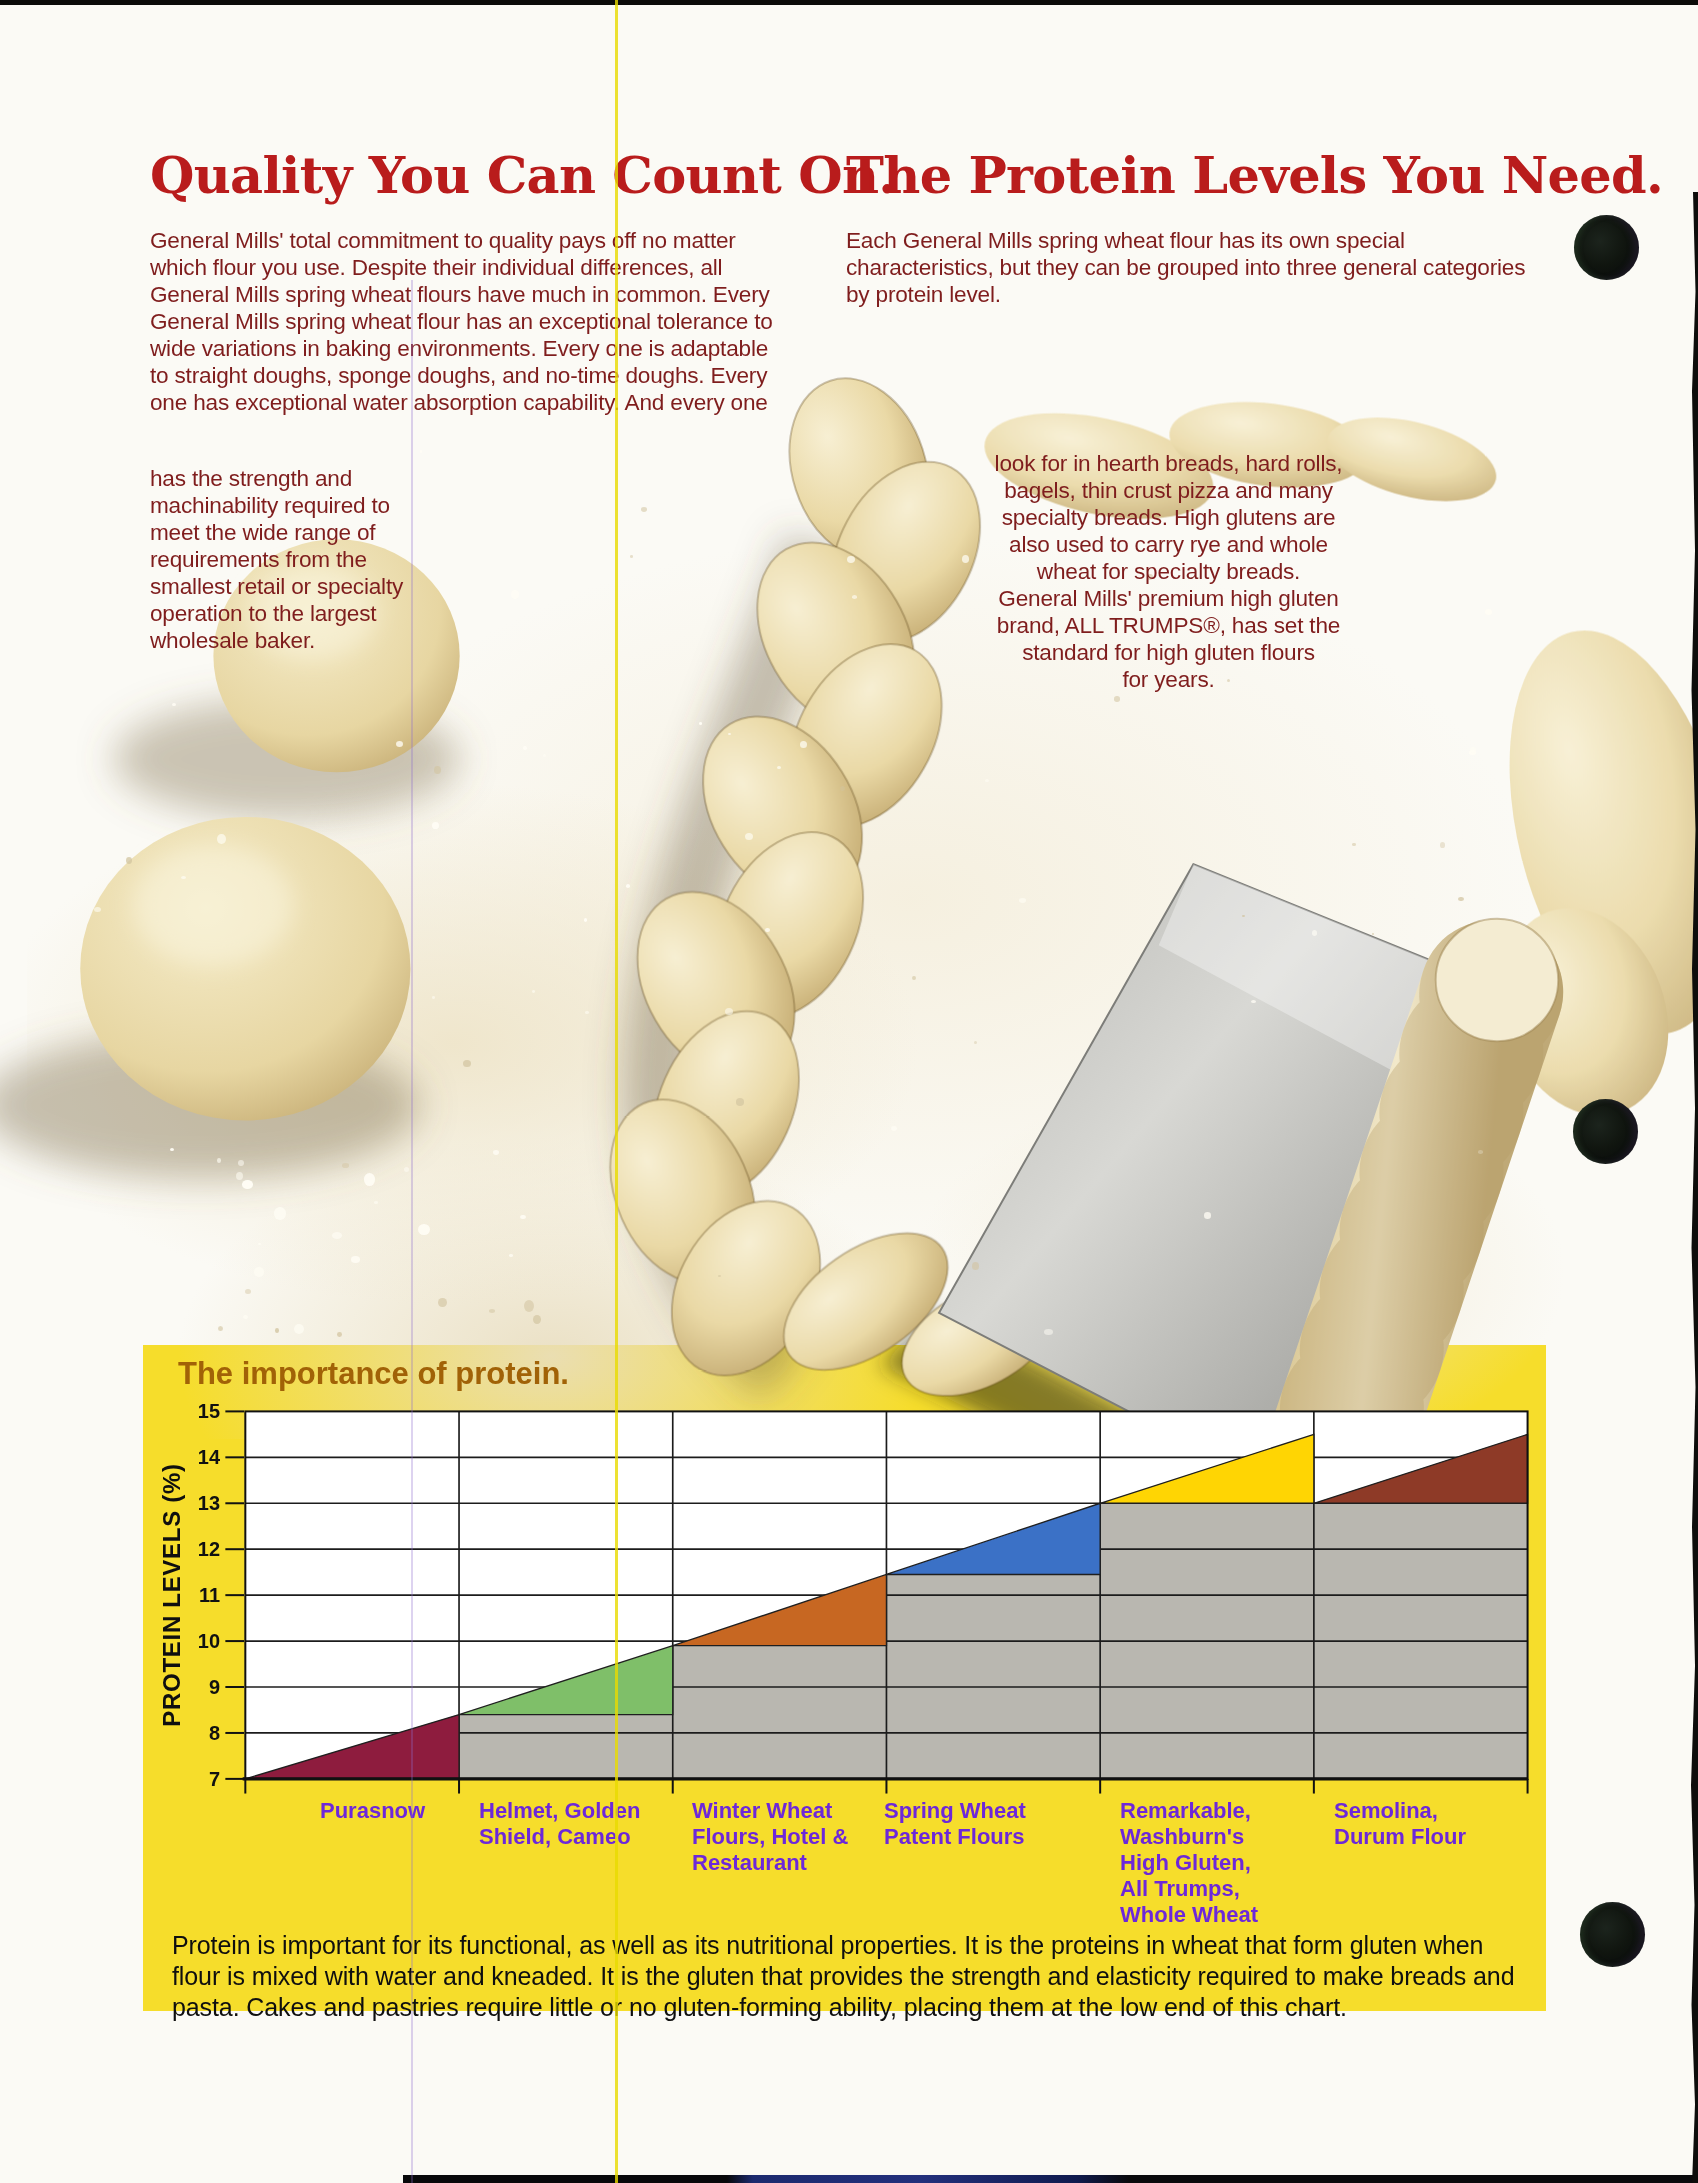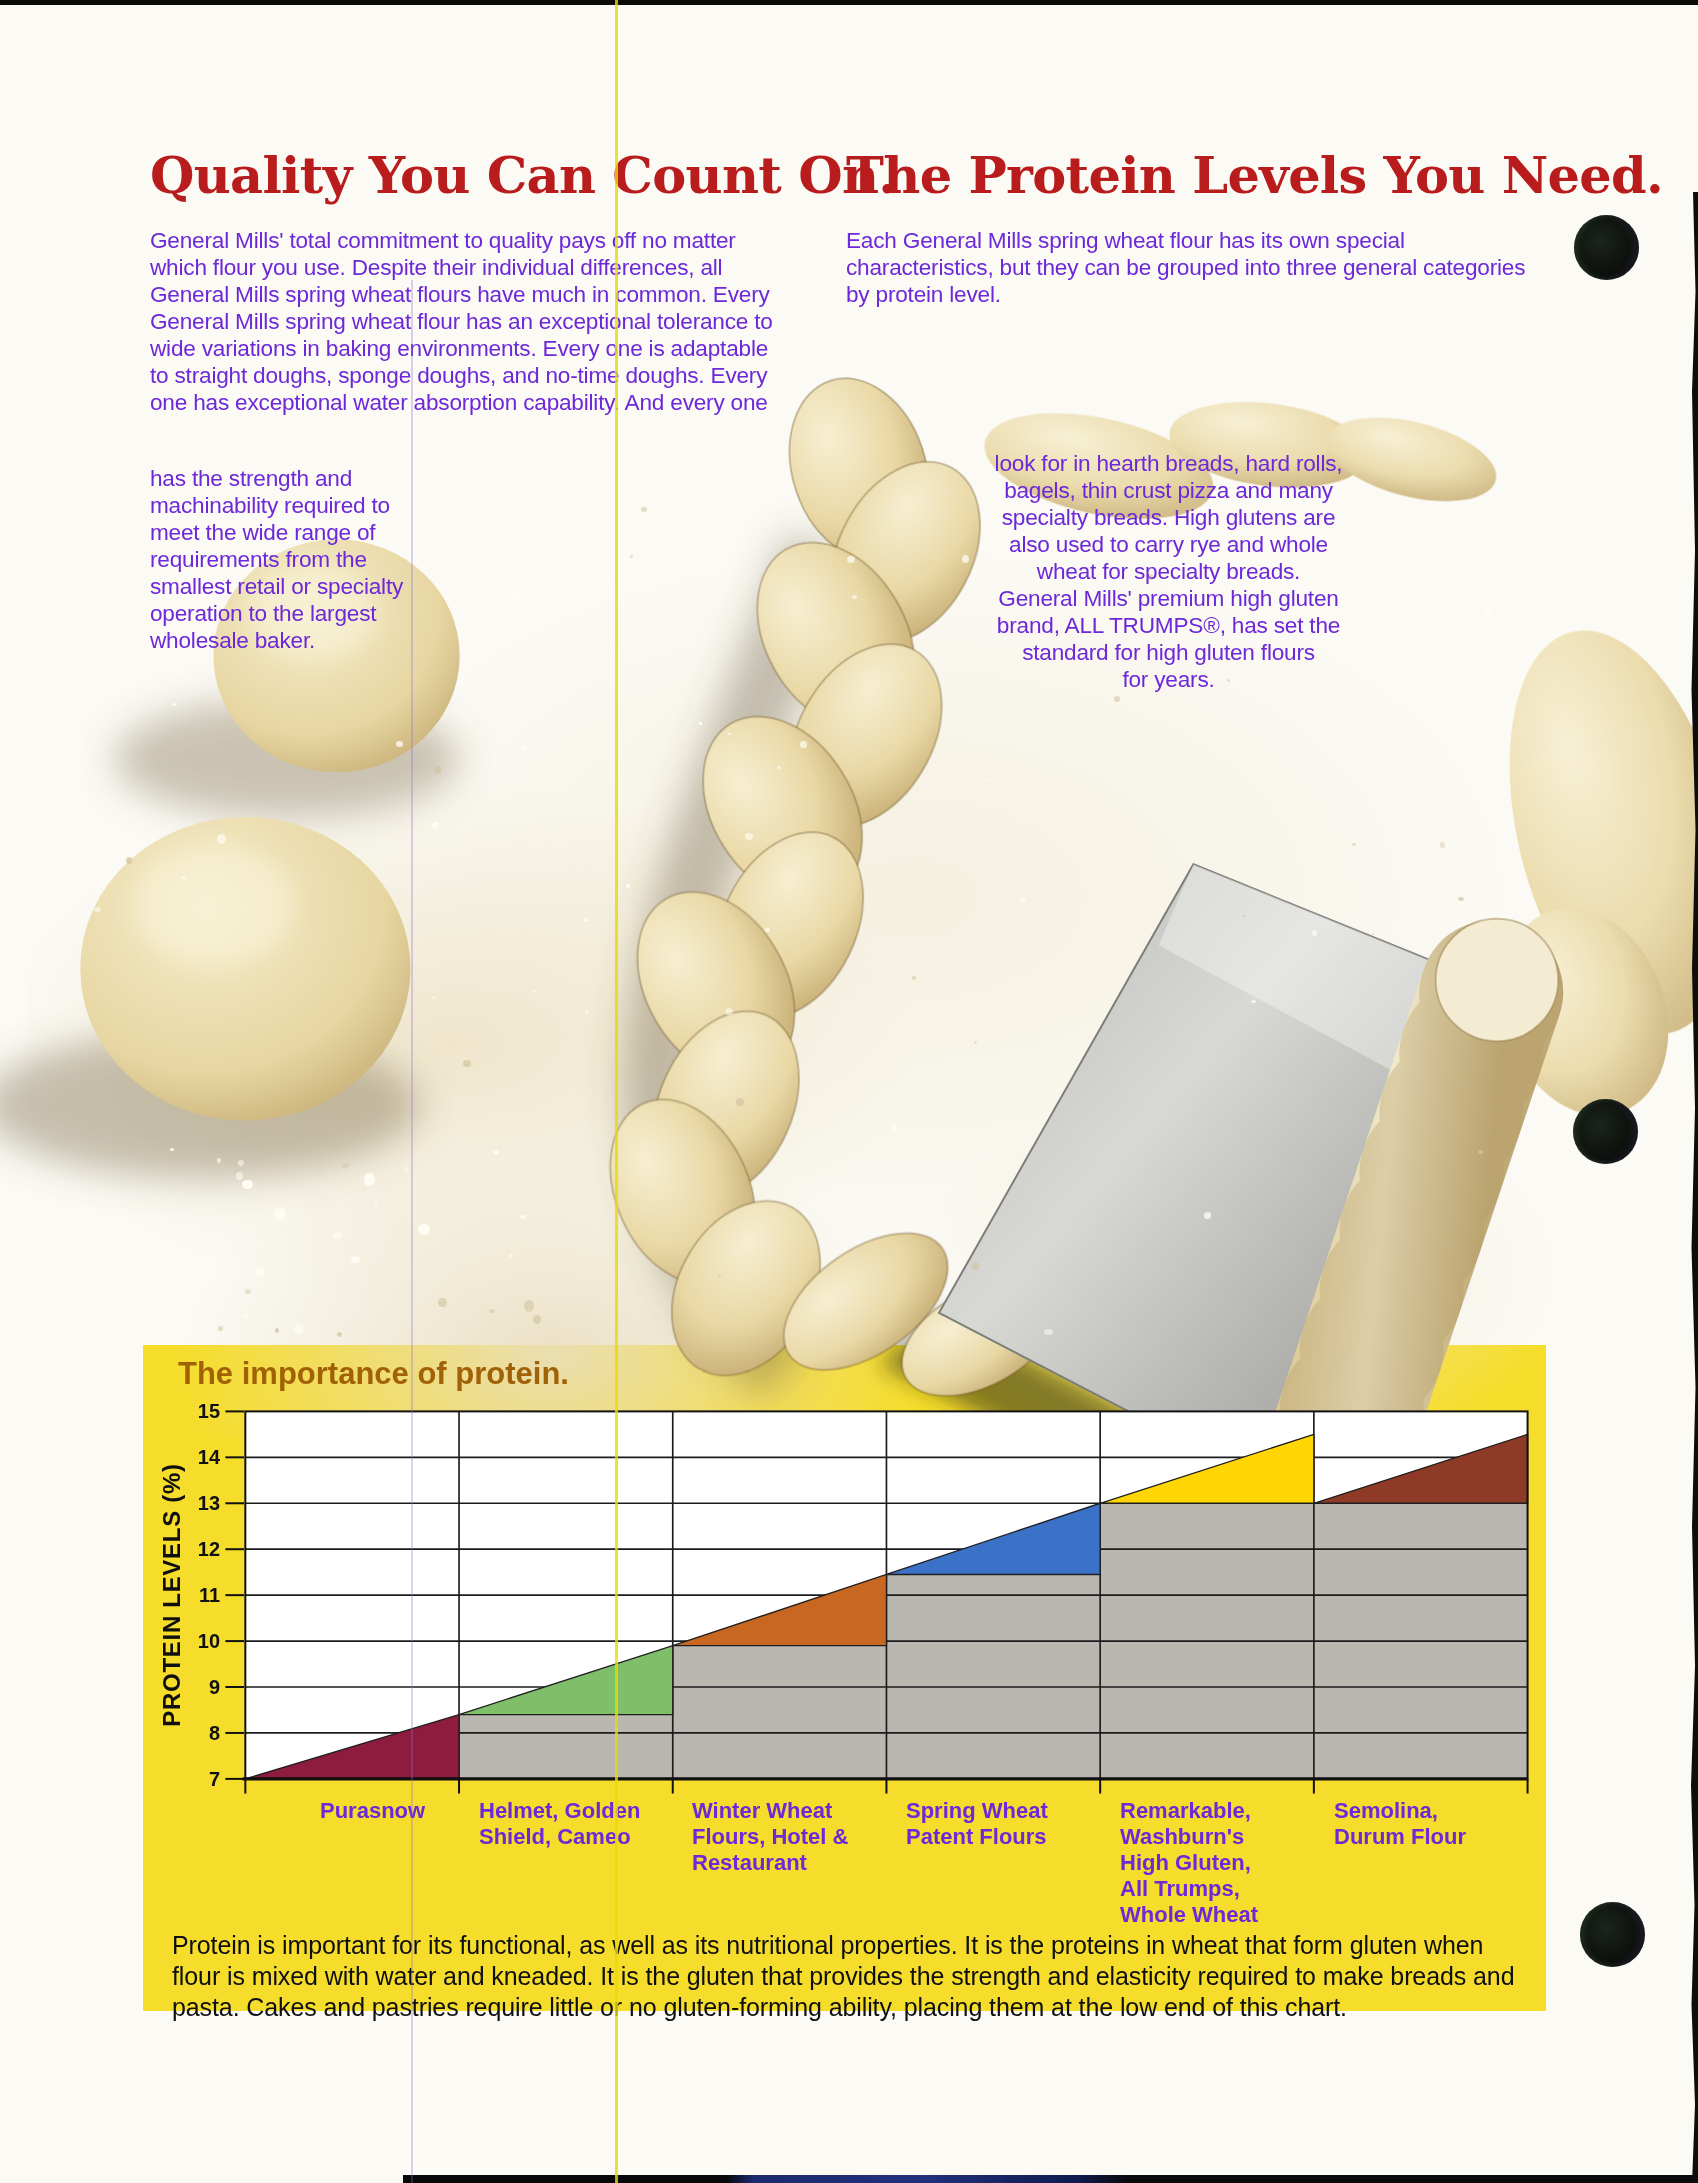--- a/index.html
+++ b/index.html
@@ -14,21 +14,21 @@
   .right-tear{position:absolute;left:1689px;top:192px;width:10px;height:1992px;background:#0d0d0b;z-index:9;
     clip-path:polygon(40% 0,100% 0,100% 100%,30% 100%,60% 96%,25% 91%,55% 86%,20% 80%,60% 74%,30% 67%,65% 60%,25% 53%,60% 46%,30% 39%,65% 32%,25% 25%,60% 18%,30% 10%,65% 5%);}
   .hole{position:absolute;width:65px;height:65px;border-radius:50%;z-index:9;
     background:radial-gradient(circle at 40% 40%, #1c241d 0%, #10150f 45%, #05060a 100%);
     box-shadow:inset 4px 0 5.3px rgba(60,90,60,.35), inset -5.3px 0 6.7px rgba(70,50,90,.3);}
   .yellow-streak{position:absolute;left:615px;top:0;width:2.7px;height:2183px;background:rgba(233,219,0,.8);z-index:11;}
   .purple-streak{position:absolute;left:411px;top:280px;width:2px;height:1904px;background:rgba(142,110,205,.3);z-index:11;}
   
   .heading{position:absolute;font-family:"DejaVu Serif",serif;font-weight:bold;font-size:51px;
     letter-spacing:-0.7px;color:#b91c1c;z-index:5;white-space:nowrap;}
-  .body{position:absolute;font-size:22.6px;line-height:27px;letter-spacing:-0.2px;color:#6d28d9;z-index:5;}
+  .body{position:absolute;font-size:22.6px;line-height:27px;letter-spacing:-0.2px;color:#7f1d1d;z-index:5;}
   .bold{font-weight:bold;}
   .preline{white-space:pre-line;}
   
   .photo-wash{position:absolute;left:27px;top:400px;width:1638px;height:1039px;z-index:2;
     background:
       radial-gradient(666px 373px at 26% 62%, rgba(238,228,200,.9), rgba(238,228,200,0) 70%),
       radial-gradient(866px 506px at 54% 48%, rgba(245,239,222,.95), rgba(245,239,222,0) 72%),
       radial-gradient(533px 313px at 32% 92%, rgba(233,222,192,.9), rgba(233,222,192,0) 70%),
       radial-gradient(466px 280px at 74% 84%, rgba(240,232,210,.8), rgba(240,232,210,0) 70%);}
   .speck{position:absolute;width:4px;height:4px;border-radius:50%;z-index:3;}
@@ -211,21 +211,21 @@
     </svg>
 
   <div class="purple-streak"></div>
   <div class="yellow-streak"></div>
 <div class="cat-label preline" style="left: 320px; top: 1798px; width: 187px;">Purasnow</div>
     <div class="cat-label preline" style="left: 479px; top: 1798px; width: 187px;">Helmet, Golden
 Shield, Cameo</div>
     <div class="cat-label preline" style="left: 692px; top: 1798px; width: 187px;">Winter Wheat
 Flours, Hotel &amp;
 Restaurant</div>
-    <div class="cat-label preline" style="left: 906px; top: 1798px; width: 187px;">Spring Wheat
+    <div class="cat-label preline" style="left: 884px; top: 1798px; width: 187px;">Spring Wheat
 Patent Flours</div>
     <div class="cat-label preline" style="left: 1120px; top: 1798px; width: 187px;">Remarkable,
 Washburn's
 High Gluten,
 All Trumps,
 Whole Wheat</div>
     <div class="cat-label preline" style="left: 1334px; top: 1798px; width: 187px;">Semolina,
 Durum Flour</div>
     <div class="speck" style="left: 94px; top: 907px; width: 6.9px; height: 5.2px; background: rgba(255, 253, 245, 0.6);"></div>
     <div class="speck" style="left: 1458px; top: 897px; width: 5.5px; height: 4.2px; background: rgba(210, 196, 160, 0.725);"></div>

